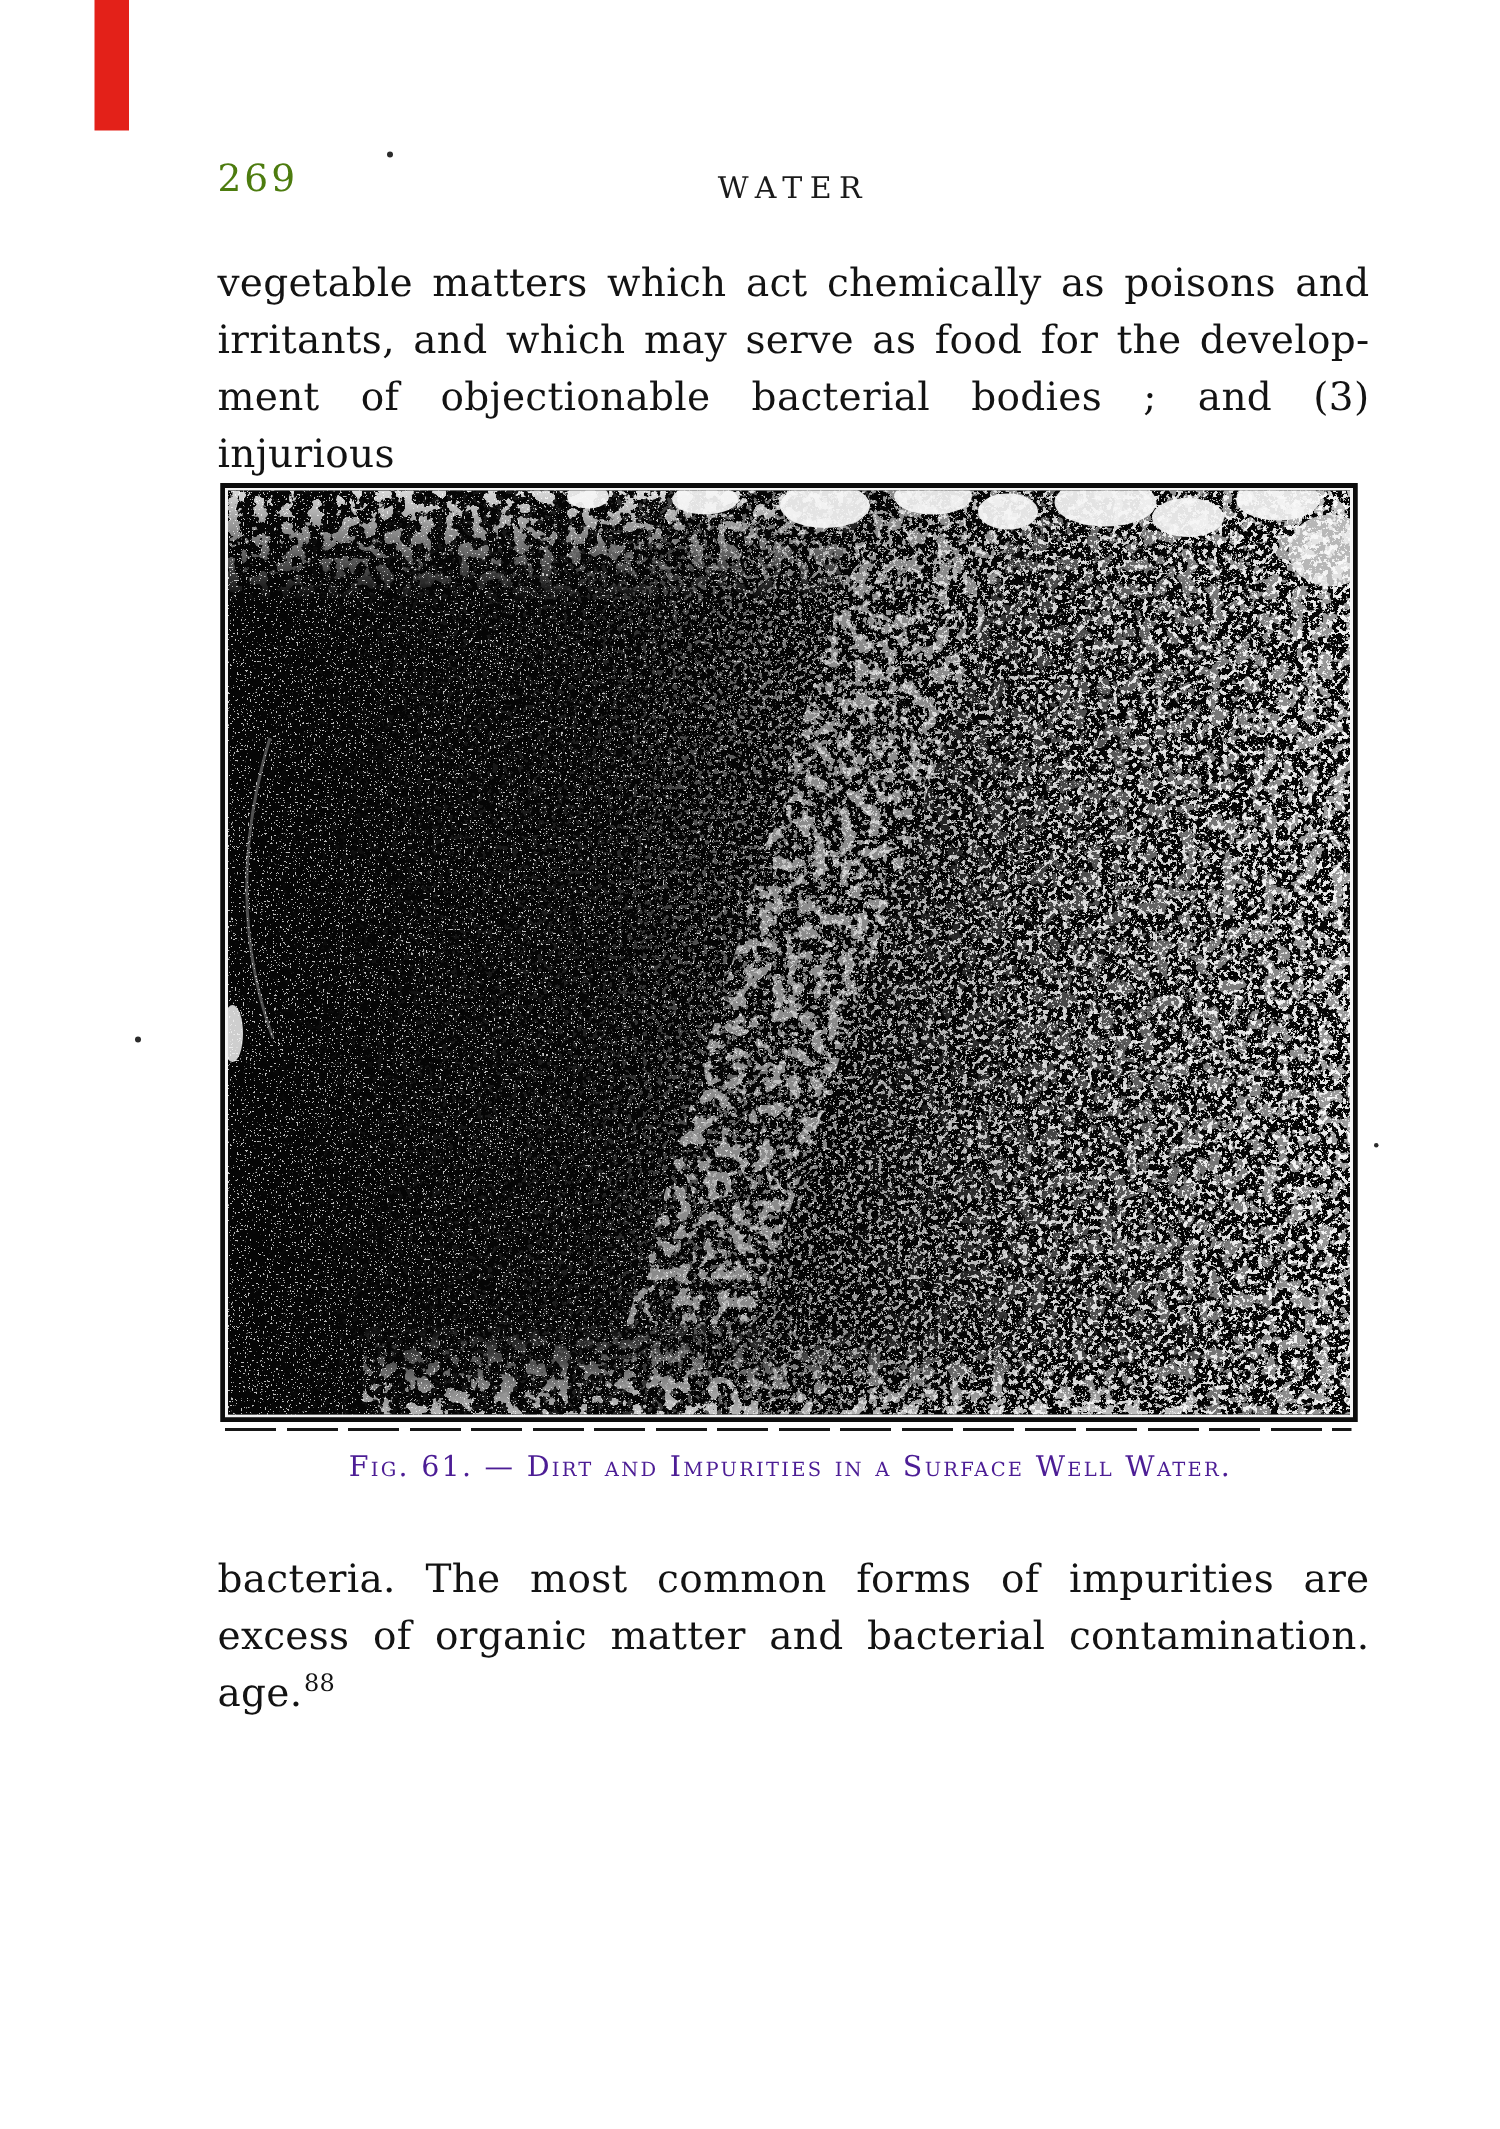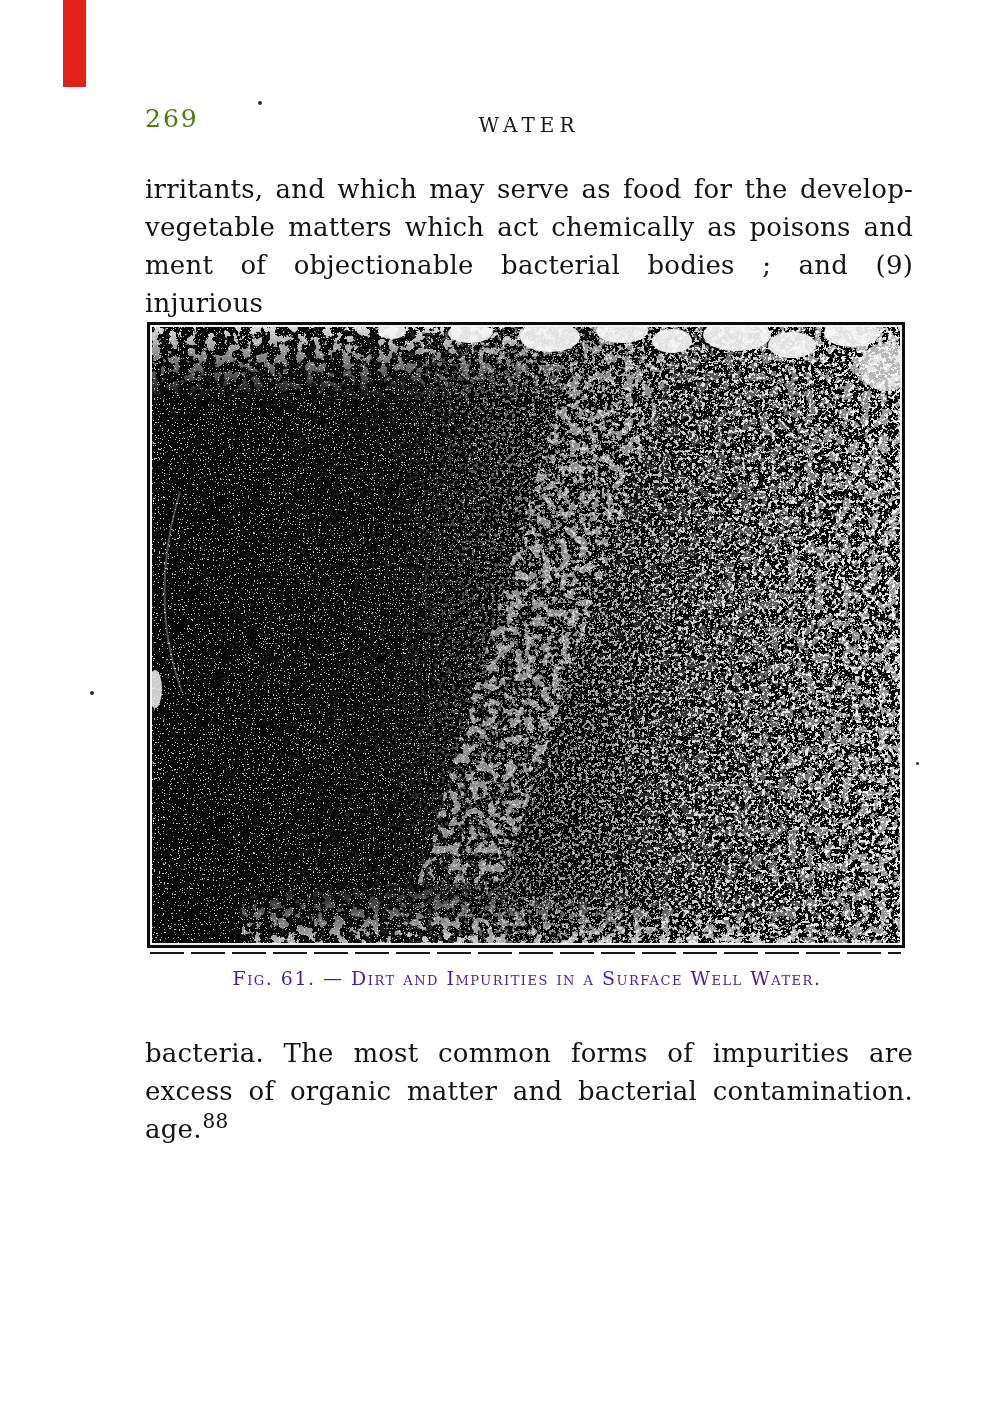--- a/index.html
+++ b/index.html
@@ -20,21 +20,21 @@
   .page-number {
     position:absolute; left:118px; top:104px; width:768px; text-align:left;
     font-size:25px; letter-spacing:2px; color:#4d7c0f;
   }
 
   .para { position:absolute; left:118px; width:768px; font-size:26px; line-height:38px; letter-spacing:0.2px; word-spacing:1px; }
   .para-1 { top:170px; }
   .para-2 { top:1034px; }
   .tline { text-align:justify; text-align-last:justify; height:38px; }
   .lastline { text-align:left; text-align-last:left; height:38px; }
-  sup.fn { font-size:20px; line-height:0; vertical-align:super; margin-left:1px; }
+  sup.fn { font-size:16px; line-height:0; vertical-align:super; margin-left:1px; }
 
   .figure {
     position:absolute; left:120px; top:322px; width:758px; height:626px;
     box-sizing:border-box; border:3px solid #0c0c0c; background:#060606;
     box-shadow: inset 0 0 0 2px #f4f4f4;
   }
   .figure svg { position:absolute; left:2px; top:2px; width:748px; height:616px; display:block; }
   .figure-underline {
     position:absolute; left:123px; top:952px; width:751px; height:2px;
     background: repeating-linear-gradient(90deg,#171717 0 34px, rgba(0,0,0,0) 34px 41px);
@@ -51,23 +51,23 @@
 
   <div class="red-mark"></div>
   <div class="speck speck-a"></div>
   <div class="speck speck-b"></div>
   <div class="speck speck-c"></div>
 
   <div class="running-title">WATER</div>
   <div class="page-number">269</div>
 
   <div class="para para-1">
+    <div class="tline">vegetable matters which act chemically as poisons and</div>
     <div class="tline">irritants, and which may serve as food for the develop-</div>
-    <div class="tline">vegetable matters which act chemically as poisons and</div>
-    <div class="tline">ment of objectionable bacterial bodies ; and (9) injurious</div>
+    <div class="tline">ment of objectionable bacterial bodies ; and (3) injurious</div>
   </div>
 
   <div class="figure">
     <svg viewBox="0 0 748 616" preserveAspectRatio="none">
       <defs>
         <filter id="nFine" color-interpolation-filters="sRGB">
           <feTurbulence type="fractalNoise" baseFrequency="0.8" numOctaves="3" seed="3"></feTurbulence>
           <feColorMatrix type="matrix" values="0 0 0 0 1  0 0 0 0 1  0 0 0 0 1  15 15 15 0 -26.7"></feColorMatrix>
         </filter>
         <filter id="nMed" color-interpolation-filters="sRGB">

